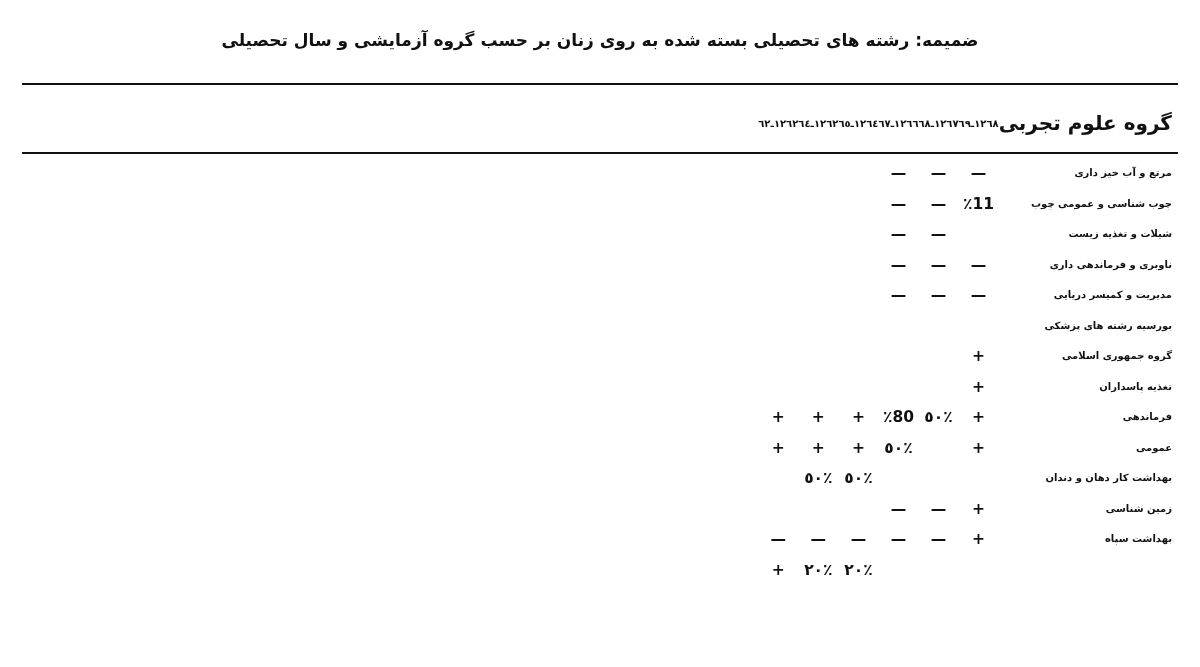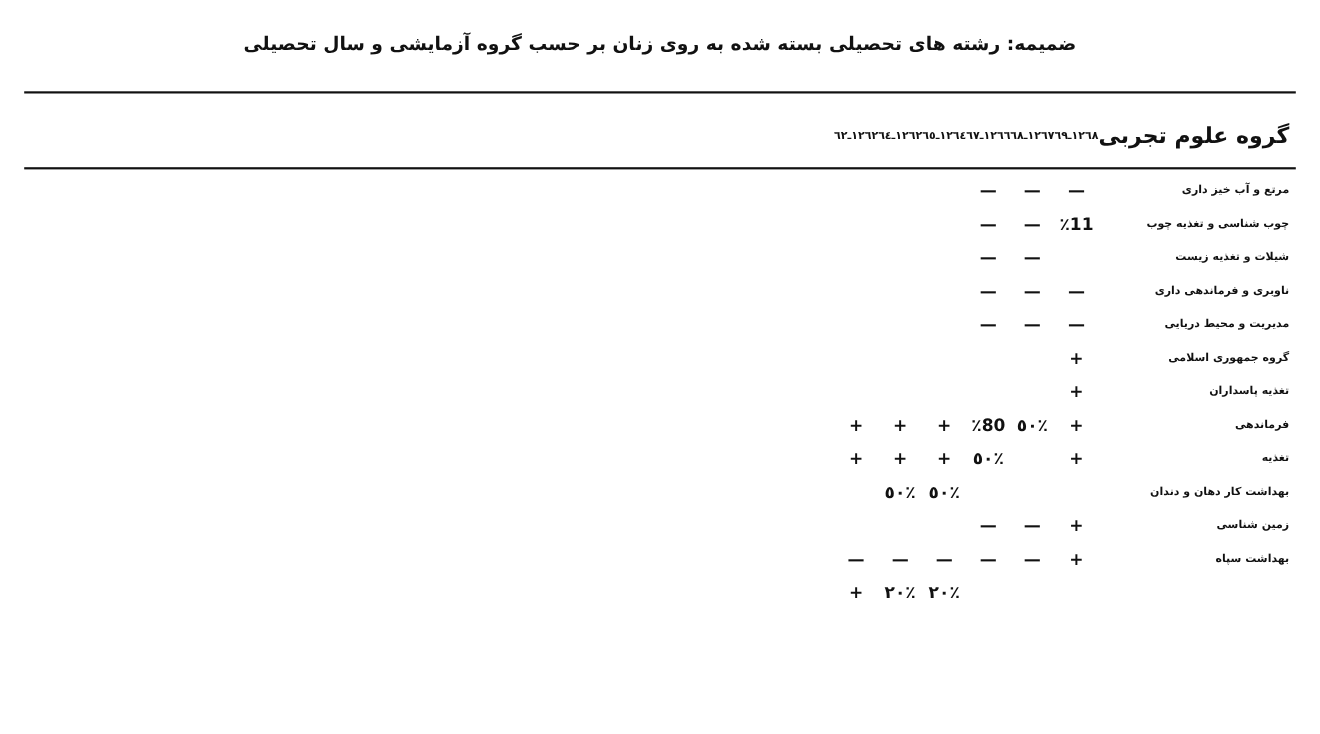--- a/index.html
+++ b/index.html
@@ -128,21 +128,21 @@
       <tr>
         <td class="label">مرتع و آب خيز دارى</td>
         <td class="cell">—</td>
         <td class="cell">—</td>
         <td class="cell">—</td>
         <td class="cell"></td>
         <td class="cell"></td>
         <td class="cell"></td>
       </tr>
       <tr>
-        <td class="label">چوب شناسى و تغذيه چوب</td>
+        <td class="label">چوب شناسى و عمومى چوب</td>
         <td class="cell">٪11</td>
         <td class="cell">—</td>
         <td class="cell">—</td>
         <td class="cell"></td>
         <td class="cell"></td>
         <td class="cell"></td>
       </tr>
       <tr>
         <td class="label">شيلات  و تغذيه زيست</td>
         <td class="cell"></td>
@@ -155,24 +155,33 @@
       <tr>
         <td class="label">ناوبرى و فرماندهى دارى</td>
         <td class="cell">—</td>
         <td class="cell">—</td>
         <td class="cell">—</td>
         <td class="cell"></td>
         <td class="cell"></td>
         <td class="cell"></td>
       </tr>
       <tr>
-        <td class="label">مديريت و محيط دريايى</td>
-        <td class="cell">—</td>
-        <td class="cell">—</td>
-        <td class="cell">—</td>
+        <td class="label">مديريت و كميسر دريايى</td>
+        <td class="cell">—</td>
+        <td class="cell">—</td>
+        <td class="cell">—</td>
+        <td class="cell"></td>
+        <td class="cell"></td>
+        <td class="cell"></td>
+      </tr>
+      <tr>
+        <td class="label">بورسيه رشته هاى پزشكى</td>
+        <td class="cell"></td>
+        <td class="cell"></td>
+        <td class="cell"></td>
         <td class="cell"></td>
         <td class="cell"></td>
         <td class="cell"></td>
       </tr>
       <tr>
         <td class="label">گروه جمهورى اسلامى</td>
         <td class="cell">+</td>
         <td class="cell"></td>
         <td class="cell"></td>
         <td class="cell"></td>
@@ -191,21 +200,21 @@
       <tr>
         <td class="label">فرماندهى</td>
         <td class="cell">+</td>
         <td class="cell">٪٥٠</td>
         <td class="cell">٪80</td>
         <td class="cell">+</td>
         <td class="cell">+</td>
         <td class="cell">+</td>
       </tr>
       <tr>
-        <td class="label">تغذيه</td>
+        <td class="label">عمومى</td>
         <td class="cell">+</td>
         <td class="cell"></td>
         <td class="cell">٪٥٠</td>
         <td class="cell">+</td>
         <td class="cell">+</td>
         <td class="cell">+</td>
       </tr>
       <tr>
         <td class="label">بهداشت كار دهان و دندان</td>
         <td class="cell"></td>

